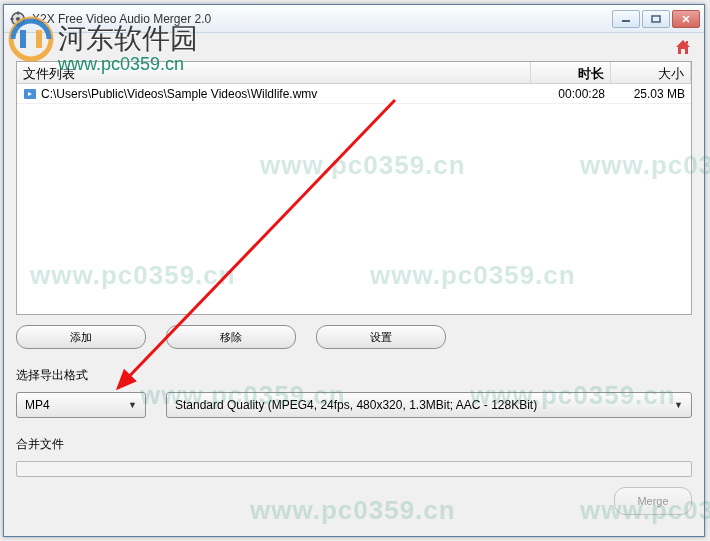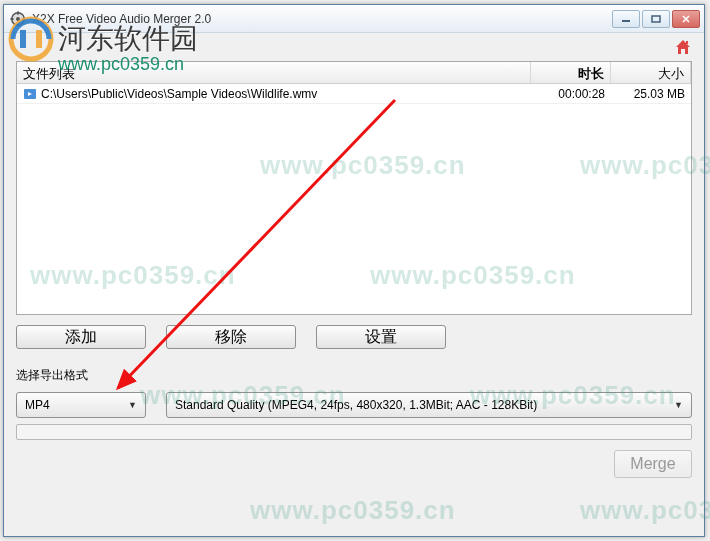--- a/index.html
+++ b/index.html
@@ -51,23 +51,23 @@
   border-bottom:1px solid #f0f0f0;
 }
 .list-row .cell { padding:0 6px; }
 .cell.filename { flex:1; display:flex; align-items:center; gap:4px; }
 .cell.duration { width:80px; text-align:right; }
 .cell.size { width:80px; text-align:right; }
 .file-icon { width:14px; height:14px; }
 
 .btn-row { display:flex; gap:20px; margin-top:10px; }
 .btn {
-  width:130px; height:24px; font-size:16px;
+  width:130px; height:24px; font-size:11px;
   background: linear-gradient(#fdfdfd,#e4e4e4);
-  border:1px solid #909090; border-radius:3px; cursor:pointer;
+  border:1px solid #909090; border-radius:11px; cursor:pointer;
   display:flex; align-items:center; justify-content:center;
 }
 
 .section-label { font-size:12px; margin-top:18px; margin-bottom:8px; }
 
 .format-row { display:flex; gap:20px; }
 .combo {
   height:23px; font-size:12px; background:linear-gradient(#fdfdfd,#e6e6e6);
   border:1px solid #909090; border-radius:3px; display:flex; align-items:center;
   padding:12px 8px; cursor:pointer; position:relative;
@@ -176,20 +176,21 @@
       <div class="combo format">
         <span>MP4</span>
         <span class="arrow">▼</span>
       </div>
       <div class="combo quality">
         <span>Standard Quality  (MPEG4,  24fps,  480x320,  1.3MBit;   AAC - 128KBit)</span>
         <span class="arrow">▼</span>
       </div>
     </div>
 
+    <div class="section-label">合并文件</div>
     <div class="progress"></div>
     <div class="merge-row">
       <div class="btn merge">
           <span>Merge</span>
         </div>
     </div>
 
   </div>
 </div>
 

